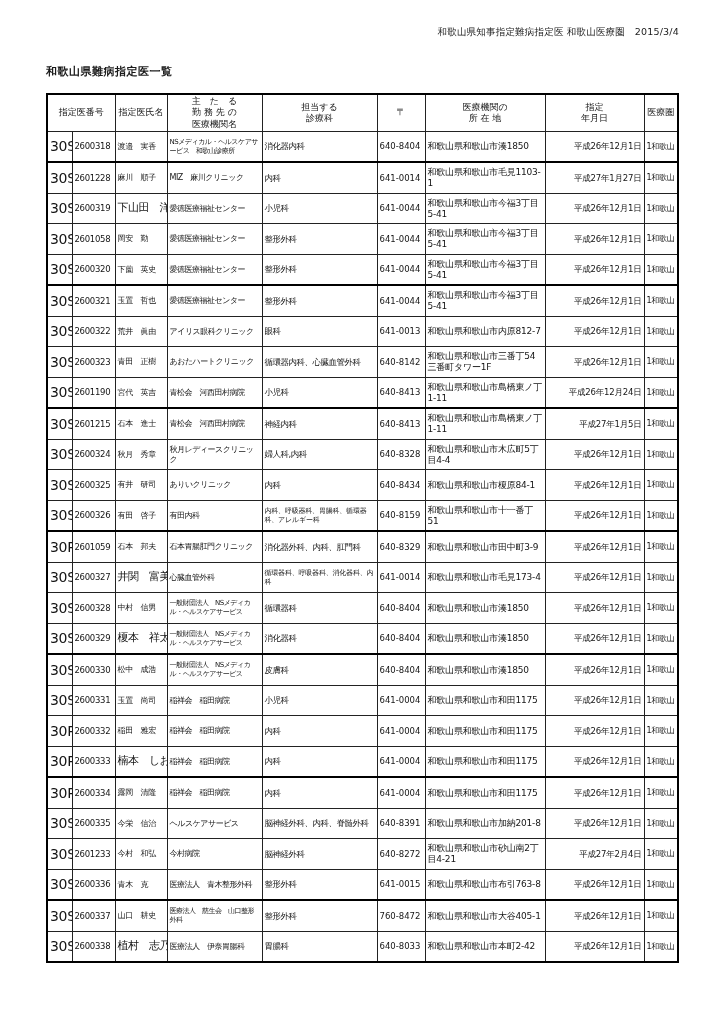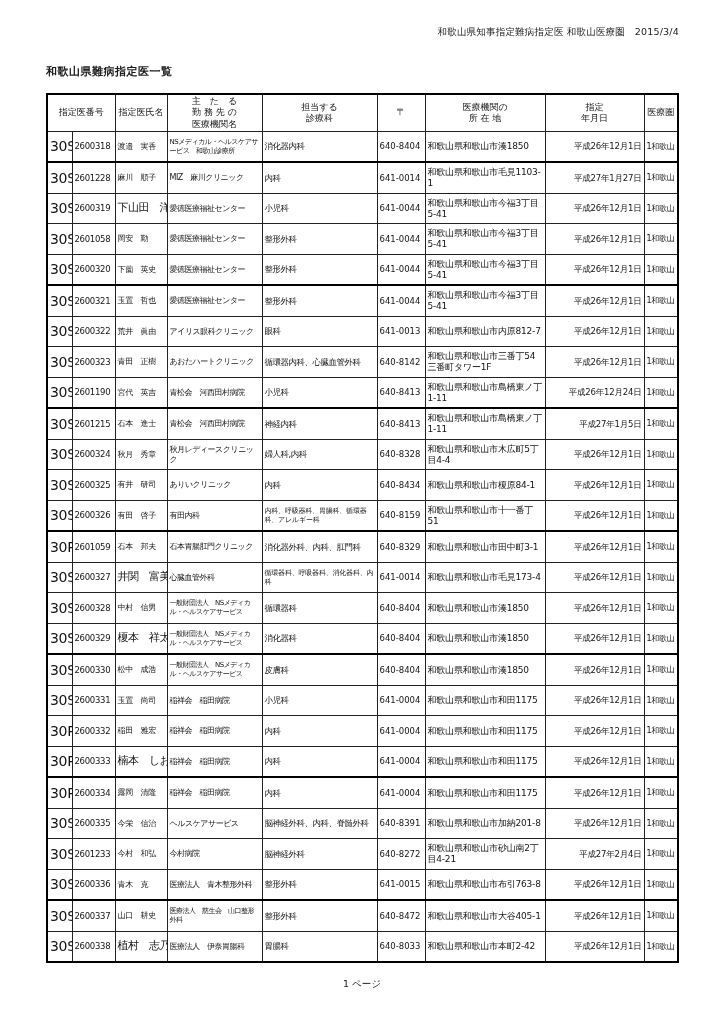--- a/index.html
+++ b/index.html
@@ -228,21 +228,21 @@
     <td class="c-date">平成26年12月1日</td>
     <td class="c-area">1和歌山</td>
   </tr>
         <tr>
     <td class="c-code">30P</td>
     <td class="c-num">2601059</td>
     <td class="c-name">石本　邦夫</td>
     <td class="c-inst">石本胃腸肛門クリニック</td>
     <td class="c-dept">消化器外科、内科、肛門科</td>
     <td class="c-zip">640-8329</td>
-    <td class="c-addr">和歌山県和歌山市田中町3-1</td>
+    <td class="c-addr">和歌山県和歌山市田中町3-9</td>
     <td class="c-date">平成26年12月1日</td>
     <td class="c-area">1和歌山</td>
   </tr>
         <tr>
     <td class="c-code">30S</td>
     <td class="c-num">2600327</td>
     <td class="c-name shrink-name">井関　富美子</td>
     <td class="c-inst">心臓血管外科</td>
     <td class="c-dept shrink">循環器科、呼吸器科、消化器科、内科</td>
     <td class="c-zip">641-0014</td>
@@ -359,34 +359,33 @@
     <td class="c-addr">和歌山県和歌山市布引763-8</td>
     <td class="c-date">平成26年12月1日</td>
     <td class="c-area">1和歌山</td>
   </tr>
         <tr>
     <td class="c-code">30S</td>
     <td class="c-num">2600337</td>
     <td class="c-name">山口　耕史</td>
     <td class="c-inst shrink">医療法人　慈生会　山口整形外科</td>
     <td class="c-dept">整形外科</td>
-    <td class="c-zip">640-8472</td>
+    <td class="c-zip">760-8472</td>
     <td class="c-addr">和歌山県和歌山市大谷405-1</td>
     <td class="c-date">平成26年12月1日</td>
     <td class="c-area">1和歌山</td>
   </tr>
         <tr>
     <td class="c-code">30S</td>
     <td class="c-num">2600338</td>
     <td class="c-name shrink-name">植村　志乃美</td>
     <td class="c-inst">医療法人　伊奈胃腸科</td>
     <td class="c-dept">胃腸科</td>
     <td class="c-zip">640-8033</td>
     <td class="c-addr">和歌山県和歌山市本町2-42</td>
     <td class="c-date">平成26年12月1日</td>
     <td class="c-area">1和歌山</td>
   </tr>
       </tbody>
   </table>
 
-  <div class="footer">1 ページ</div>
 
 </div>
 
 </body></html>

